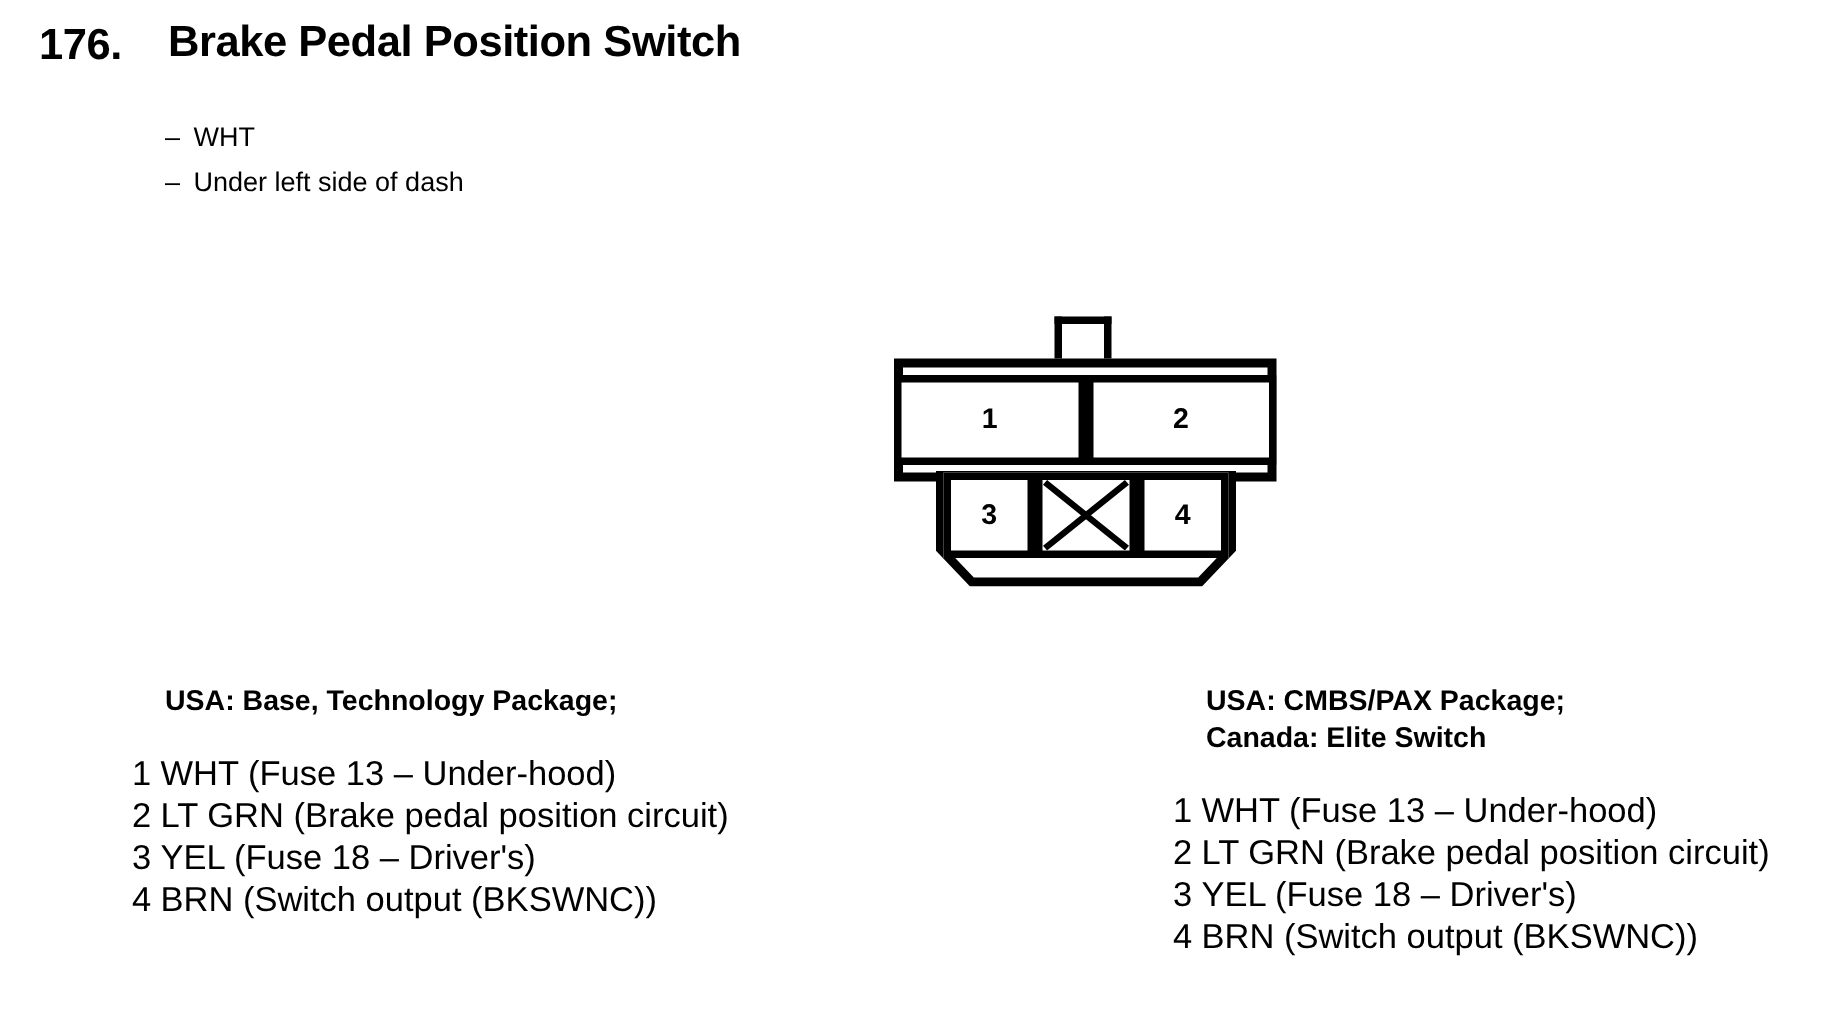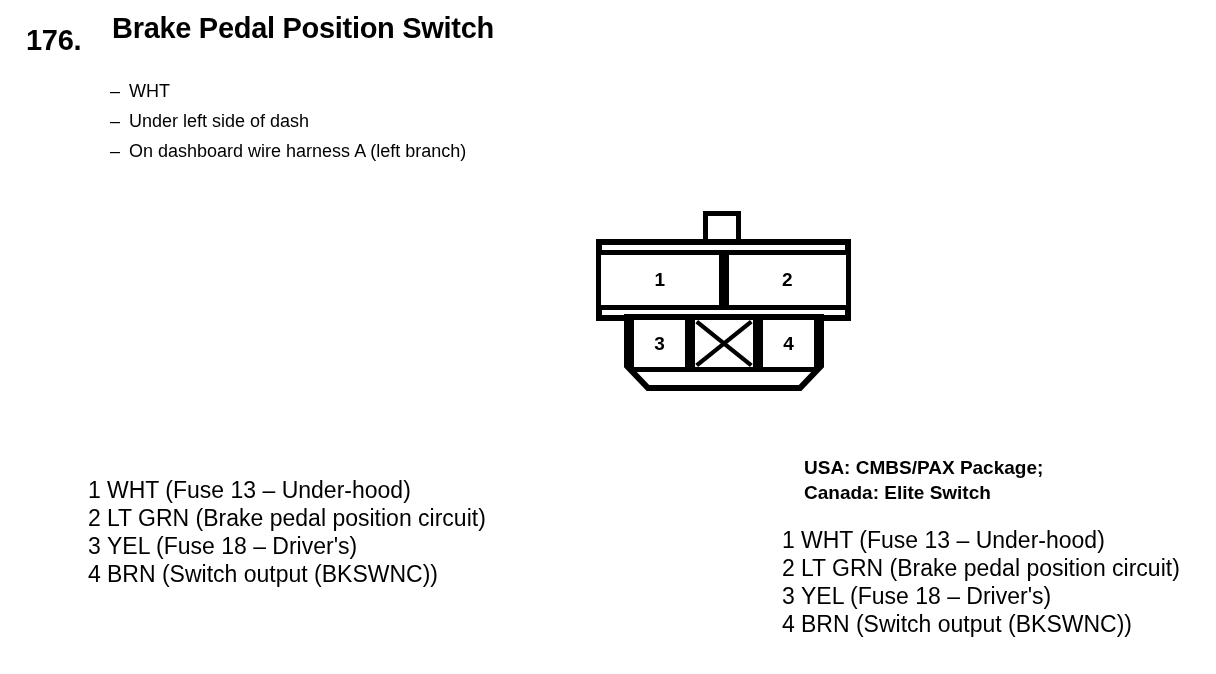--- a/index.html
+++ b/index.html
@@ -20,21 +20,21 @@
   
   #header-block {
     position: absolute;
     left: 0;
     top: 0;
     width: 1216px;
   }
   #section-number {
     position: absolute;
     left: 26px;
-    top: 26px;
+    top: 16px;
     font-size: 29px;
     font-weight: bold;
     letter-spacing: -0.3px;
     line-height: 1;
   }
   #section-title {
     position: absolute;
     left: 112px;
     top: 14px;
     font-size: 29px;
@@ -205,23 +205,20 @@
 <div id="header-block">
   <div id="section-number">176.</div>
   <div id="section-title">Brake Pedal Position Switch</div>
 
   <ul id="spec-list">
     <li>
       <span class="spec-dash">–</span><span>WHT</span>
     </li>
     <li>
       <span class="spec-dash">–</span><span>Under left side of dash</span>
-    </li>
-    <li>
-      <span class="spec-dash">–</span><span>On dashboard wire harness A (left branch)</span>
     </li>
   </ul>
 </div>
 
 <div id="connector-diagram">
 
   <div id="connector-tab"></div>
 
   <div id="connector-upper"></div>
 
@@ -243,20 +240,21 @@
         <line x1="2" y1="2" x2="66" y2="55" stroke="#000000" stroke-width="5"></line>
         <line x1="66" y1="2" x2="2" y2="55" stroke="#000000" stroke-width="5"></line>
       </svg>
     </div>
     <div class="lower-cell pin">4</div>
   </div>
 </div>
 
 <div class="package-column" id="package-column-left">
   <div class="package-heading">
+    <div>USA: Base, Technology Package;</div>
   </div>
   <ul class="pin-list">
     <li>
       <span class="pin-num">1</span><span>WHT (Fuse 13 – Under-hood)</span>
     </li>
     <li>
       <span class="pin-num">2</span><span>LT GRN (Brake pedal position circuit)</span>
     </li>
     <li>
       <span class="pin-num">3</span><span>YEL (Fuse 18 – Driver's)</span>

